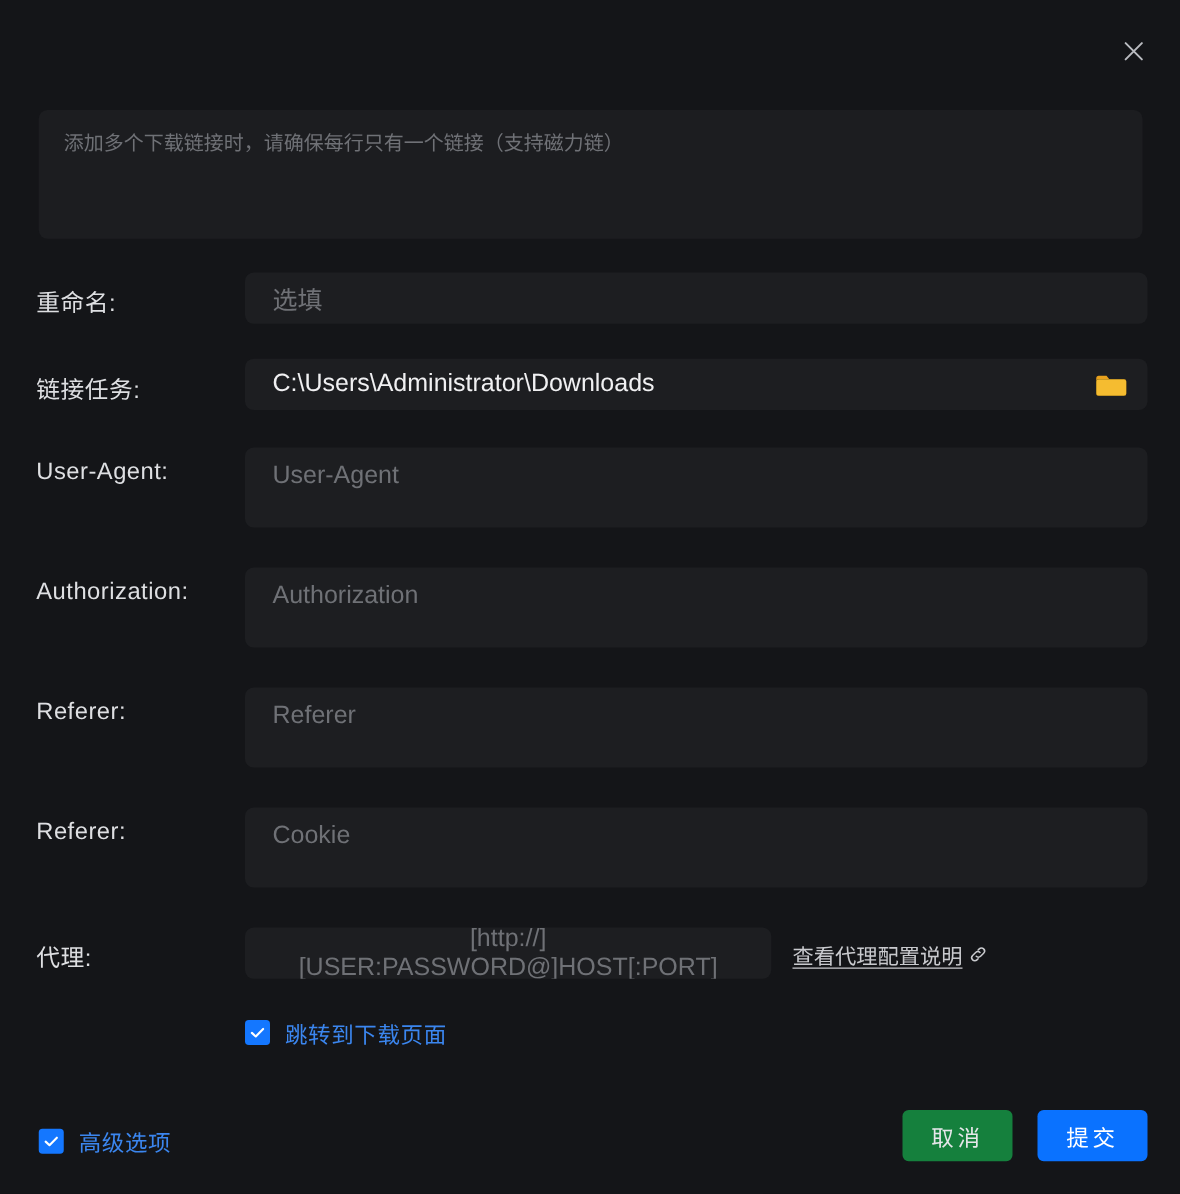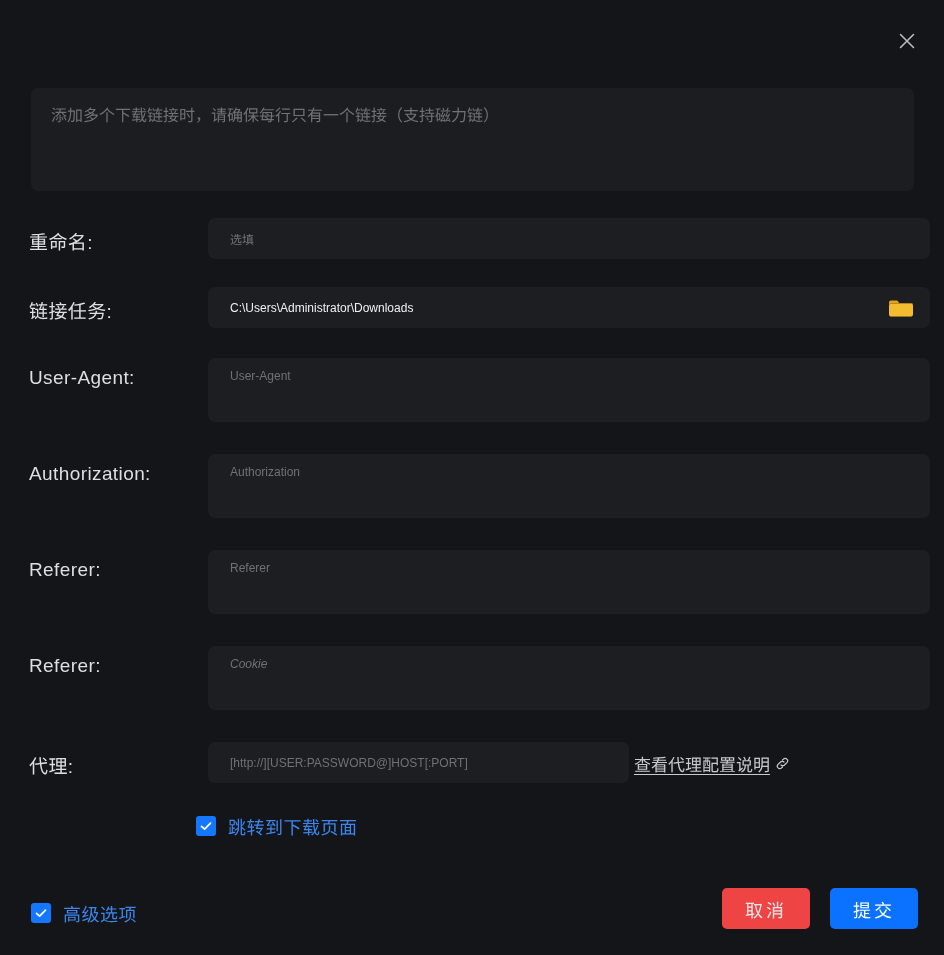--- a/index.html
+++ b/index.html
@@ -88,26 +88,26 @@
   .row .label {
     position: absolute;
     left: 29px;
     font-size: 19px;
     color: #dedfe2;
     white-space: nowrap;
     letter-spacing: 0.4px;
   }
   .field {
     position: absolute;
-    left: 208px;
+    left: 196px;
     box-sizing: border-box;
     background: #1d1e21;
     border-radius: 7px;
     padding: 0 22px;
-    font-size: 12px;
+    font-size: 20px;
     color: #6f7176;
     display: flex;
     align-items: flex-start;
     cursor: text;
     overflow: hidden;
   }
   .field.single {
     width: 722px;
     height: 41px;
     align-items: center;
@@ -199,21 +199,21 @@
     font-size: 18px;
     letter-spacing: 3px;
     cursor: pointer;
     border: none;
     font-family: inherit;
   }
   .btn.cancel {
     left: 722px;
     top: 888px;
     width: 88px;
-    background: #ef4444;
+    background: #15803d;
     color: #e6e7ea;
   }
   .btn.submit {
     left: 830px;
     top: 888px;
     width: 88px;
     background: #0a72ff;
     color: #ffffff;
   }
 </style>
@@ -274,21 +274,21 @@
 
   <div class="row" style="top:550px; height:64px;">
     <div class="label" style="top:9px;">Referer:</div>
     <div class="field multi" style="top:0;">
       <span class="ph">Referer</span>
     </div>
   </div>
 
   <div class="row" style="top:646px; height:64px;">
     <div class="label" style="top:9px;">Referer:</div>
-    <div class="field multi" style="top:0;font-style:italic;">
+    <div class="field multi" style="top:0;">
       <span class="ph">Cookie</span>
     </div>
   </div>
 
   <div class="row" style="top:742px; height:41px;">
     <div class="label" style="top:9px;">代理:</div>
     <div class="field proxy" style="top:0;text-align:center;">
       <span class="ph">[http://][USER:PASSWORD@]HOST[:PORT]</span>
     </div>
     <div class="proxy-link" style="top:9px;">

